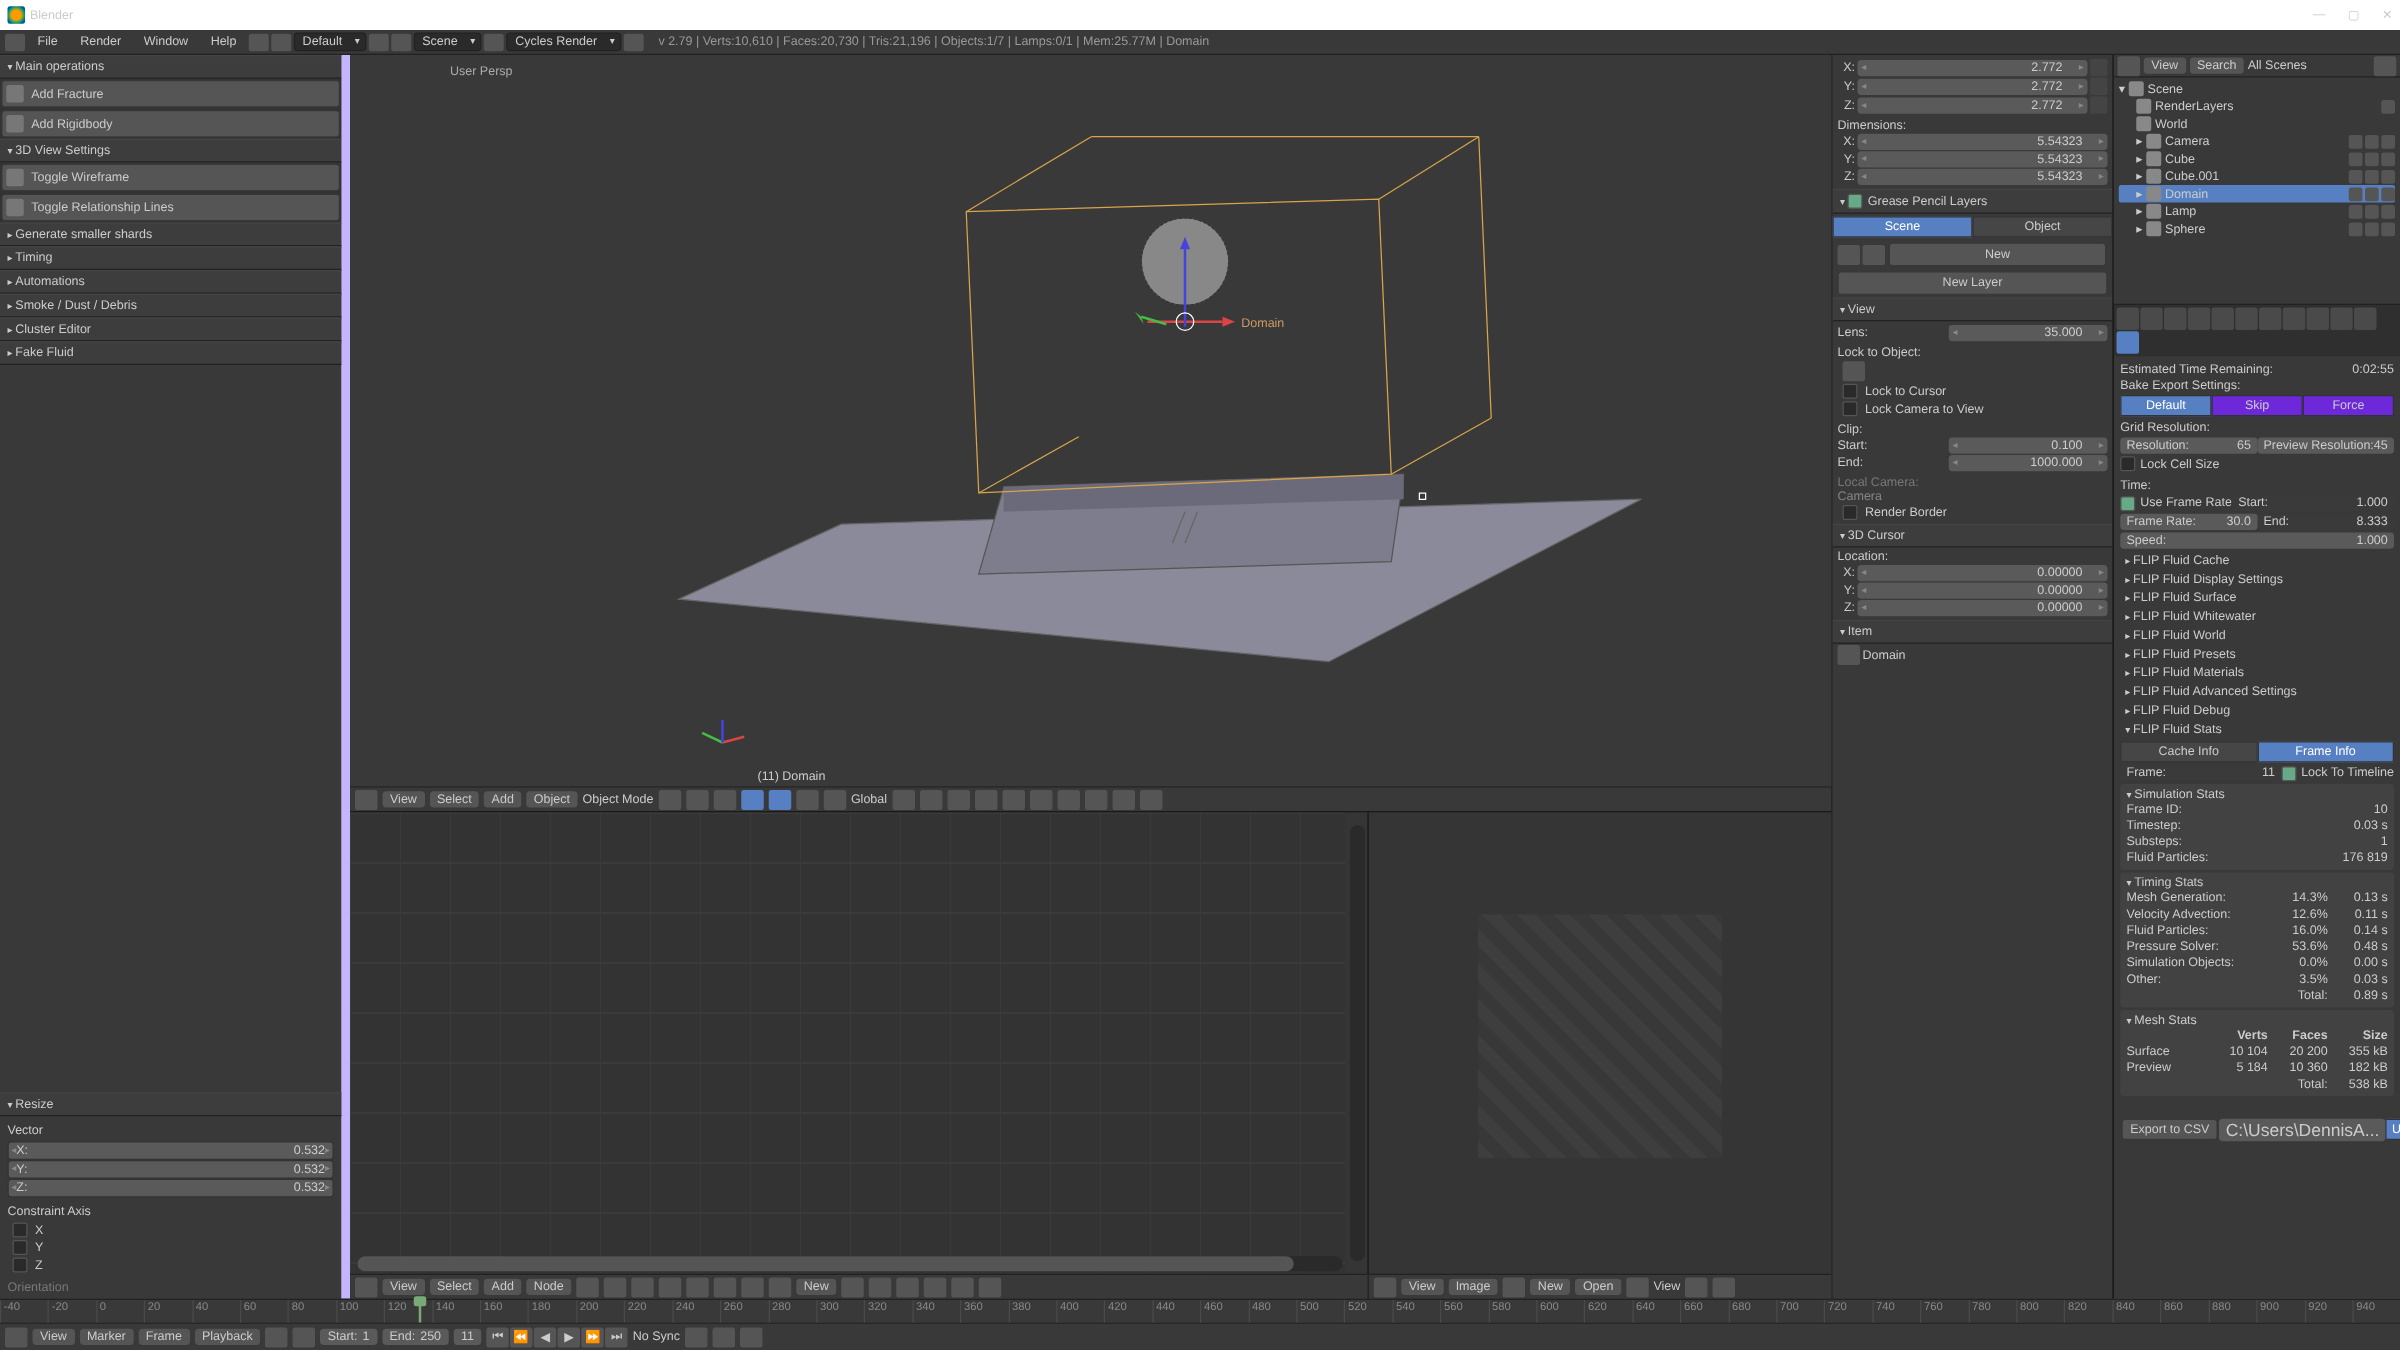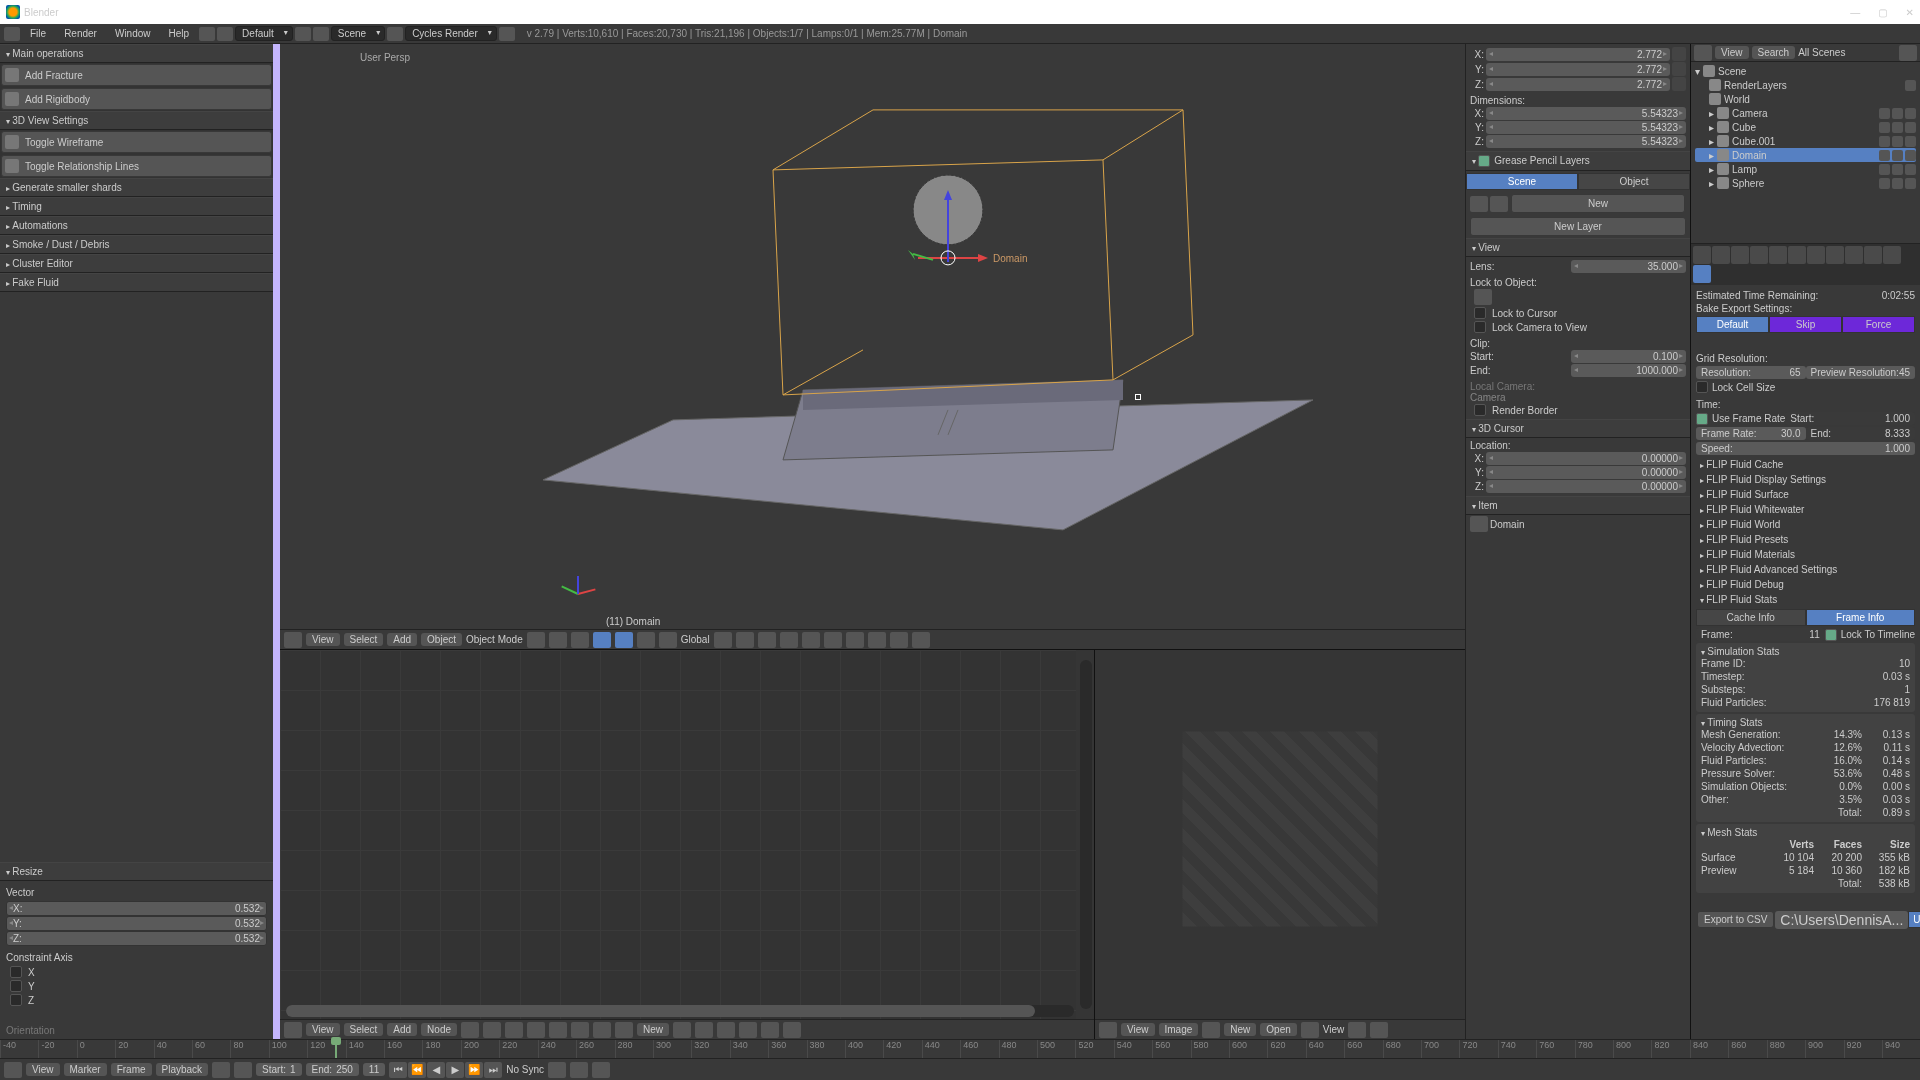--- a/index.html
+++ b/index.html
@@ -48,21 +48,21 @@
 .graph-grid { position:absolute; inset:0 18px 20px 0; background:repeating-linear-gradient(to right,#3a3a3a 0,#3a3a3a 1px,transparent 1px,transparent 40px),repeating-linear-gradient(to bottom,#3a3a3a 0,#3a3a3a 1px,transparent 1px,transparent 40px),#333; }
 .graph-scroll { position:absolute; right:2px; top:10px; bottom:30px; width:12px; background:#2a2a2a; border-radius:6px; }
 .graph-scrollh { position:absolute; left:6px; right:20px; bottom:22px; height:12px; background:#2a2a2a; border-radius:6px; }
 .gh-thumb { position:absolute; left:0; width:95%; height:100%; background:#555; border-radius:6px; }
 .imgpanel { width:370px; background:#353535; position:relative; }
 .imgpanel .placeholder { position:absolute; left:50%; top:46%; transform:translate(-50%,-50%); width:195px; height:195px; background:repeating-linear-gradient(45deg,#3e3e3e 0 10px,#383838 10px 20px); }
 .propcol { width:225px; background:#393939; border-left:1px solid #222; overflow-y:auto; }
 .prop-section { padding:2px 4px; }
 .xyz-row { display:flex; align-items:center; gap:2px; margin:1px 0; }
 .xyz-lbl { width:14px; text-align:right; }
-.xyz-val { flex:1; background:#5a5a5a; border-radius:3px; padding:1px 8px; text-align:right; position:relative; }
+.xyz-val { flex:1; background:#5a5a5a; border-radius:3px; padding:1px 20px; text-align:right; position:relative; }
 .xyz-val::before { content:"◂"; position:absolute; left:3px; font-size:8px; color:#888; }
 .xyz-val::after { content:"▸"; position:absolute; right:3px; font-size:8px; color:#888; }
 .lock { width:14px; height:14px; background:#444; border-radius:2px; }
 .tabpair { display:flex; margin:2px 0; }
 .tabbtn { flex:1; text-align:center; padding:2px; background:#464646; border:1px solid #333; cursor:pointer; }
 .tabbtn.active { background:#5680c2; color:#fff; }
 .outliner { width:230px; background:#393939; border-left:1px solid #222; display:flex; flex-direction:column; }
 .out-header { height:18px; display:flex; align-items:center; gap:3px; padding:0 3px; border-bottom:1px solid #222; }
 .out-tree { padding:2px 4px; }
 .out-item { display:flex; align-items:center; gap:3px; padding:1px 0; }
@@ -197,21 +197,21 @@
           <span>X</span>
         </div>
       <div class="fieldrow">
           <span class="chk"></span>
           <span>Y</span>
         </div>
       <div class="fieldrow">
           <span class="chk"></span>
           <span>Z</span>
         </div>
-      <div style="margin-top:18px;color:#777">Orientation</div>
+      <div style="margin-top:6px;color:#777">Orientation</div>
     </div>
   </div>
 
   <div class="centercol">
     <div class="viewport3d">
       <span class="viewport-label">User Persp</span>
       <div class="scene">
         <svg class="scene-svg" viewBox="0 0 900 520">
           <polygon points="250,370 890,350 640,480 120,430" fill="#8a8a9a" stroke="#666"></polygon>
           <polygon points="380,340 700,330 690,400 360,410" fill="#7d7d8d" stroke="#555"></polygon>
@@ -528,21 +528,21 @@
         <div class="pb-row">
             <span style="flex:1">Estimated Time Remaining:</span>
             <span>0:02:55</span>
           </div>
         <div>Bake Export Settings:</div>
         <div class="tri-tabs">
           <div class="tri-tab active">Default</div>
           <div class="tri-tab">Skip</div>
           <div class="tri-tab">Force</div>
         </div>
-        <div style="margin-top:20px">Grid Resolution:</div>
+        <div style="margin-top:4px">Grid Resolution:</div>
         <div class="pb-row">
             <div class="pb-field">
               <span>Resolution:</span>
               <span>65</span>
             </div>
             <div class="pb-field">
               <span>Preview Resolution:</span>
               <span>45</span>
             </div>
           </div>

